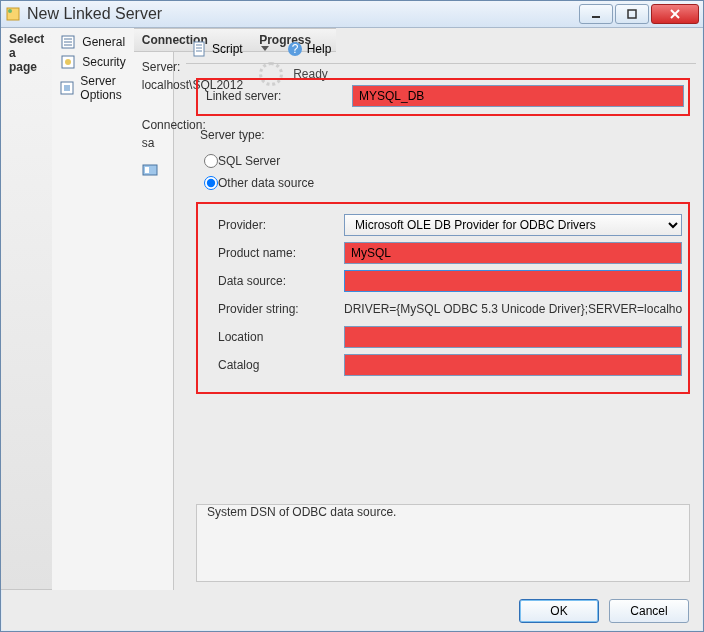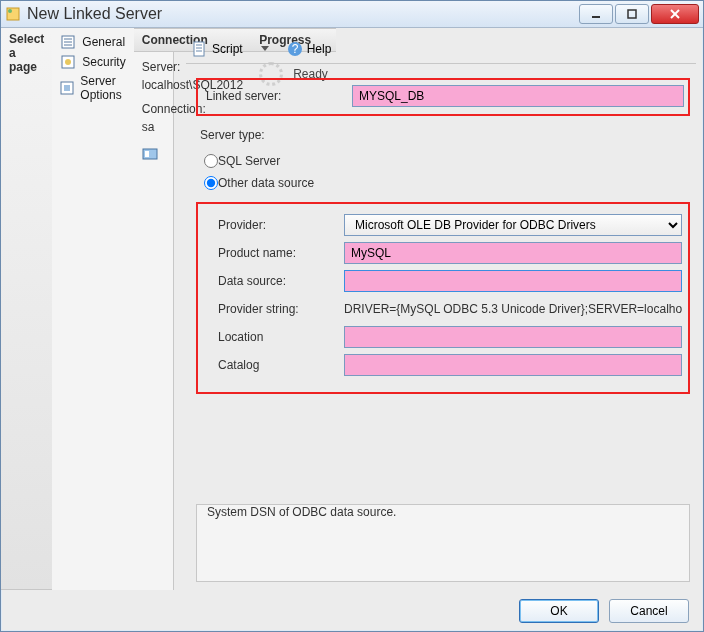--- a/index.html
+++ b/index.html
@@ -27,21 +27,21 @@
 .progress-ring { width:24px; height:24px; border:3px dotted #cfcfcf; border-radius:50%; }
 .right { flex:1; display:flex; flex-direction:column; padding: 6px 12px 0 12px; }
 .toolbar { height: 30px; display:flex; align-items:center; gap:6px; border-bottom:1px solid #c7c7c7; margin-bottom: 10px; }
 .tbtn { display:flex; align-items:center; gap:4px; padding: 2px 6px; cursor:pointer; }
 .tbtn .ticon { width:16px; height:16px; }
 .dropdown-caret { width:0; height:0; border-left:4px solid transparent; border-right:4px solid transparent; border-top:5px solid #555; margin: 0 6px; }
 .form { flex:1; padding: 4px 6px 0 10px; color:#333; }
 .row { display:flex; align-items:center; min-height:26px; margin-bottom: 2px; }
 .row label { width: 150px; padding-left: 4px; }
 .row .field { flex:1; }
-input[type=text], select { width: 100%; height: 22px; border:1px solid #7a9ac0; background:#f9a8d4; padding: 2px 6px; font-size:12px; }
+input[type=text], select { width: 100%; height: 22px; border:1px solid #7a9ac0; background:#ef4444; padding: 2px 6px; font-size:12px; }
 select { background: linear-gradient(#fdfdfd,#ececec); }
 .radio { display:flex; align-items:flex-start; margin-left: 8px; padding: 4px 0; }
 .radio input { width:14px; height:14px; }
 .boxed { border: 2px solid #e22; padding: 3px 4px; }
 .section1 { margin-bottom: 6px; }
 .section2 { margin-top: 8px; padding: 8px 6px 12px 6px; }
 .section2 .row label { width: 140px; padding-left: 14px; }
 .desc-box { border: 1px solid #c7c7c7; background:#f4f4f4; padding: 0 10px; height: 78px; margin-top: auto; margin-bottom: 8px; }
 .bottom { height: 42px; display:flex; justify-content:flex-end; align-items:center; gap:10px; padding: 0 14px; }
 .bottom button { width: 80px; height: 24px; border:1px solid #8aa2bc; background: linear-gradient(#fdfefe,#e4edf7); border-radius:3px; cursor:pointer; }
@@ -113,21 +113,21 @@
           <span>Server Options</span>
         </div>
       </div>
       <div class="left-spacer"></div>
 
       <div class="conn">
         <div class="panel-hdr">Connection</div>
         <div class="conn-body">
           <div>Server:</div>
           <div>localhost\SQL2012</div>
-          <div style="margin-top:6px">Connection:</div>
+          <div style="margin-top:22px">Connection:</div>
           <div>sa</div>
           <div style="margin-top:10px; display:flex; align-items:center;">
             <span class="propicon"><svg width="16" height="16">
                   <rect x="1" y="3" width="14" height="10" fill="#9fc6ea" stroke="#4a74a0"></rect>
                   <rect x="3" y="5" width="4" height="6" fill="#fff"></rect>
                 </svg></span>
           </div>
         </div>
       </div>
 

